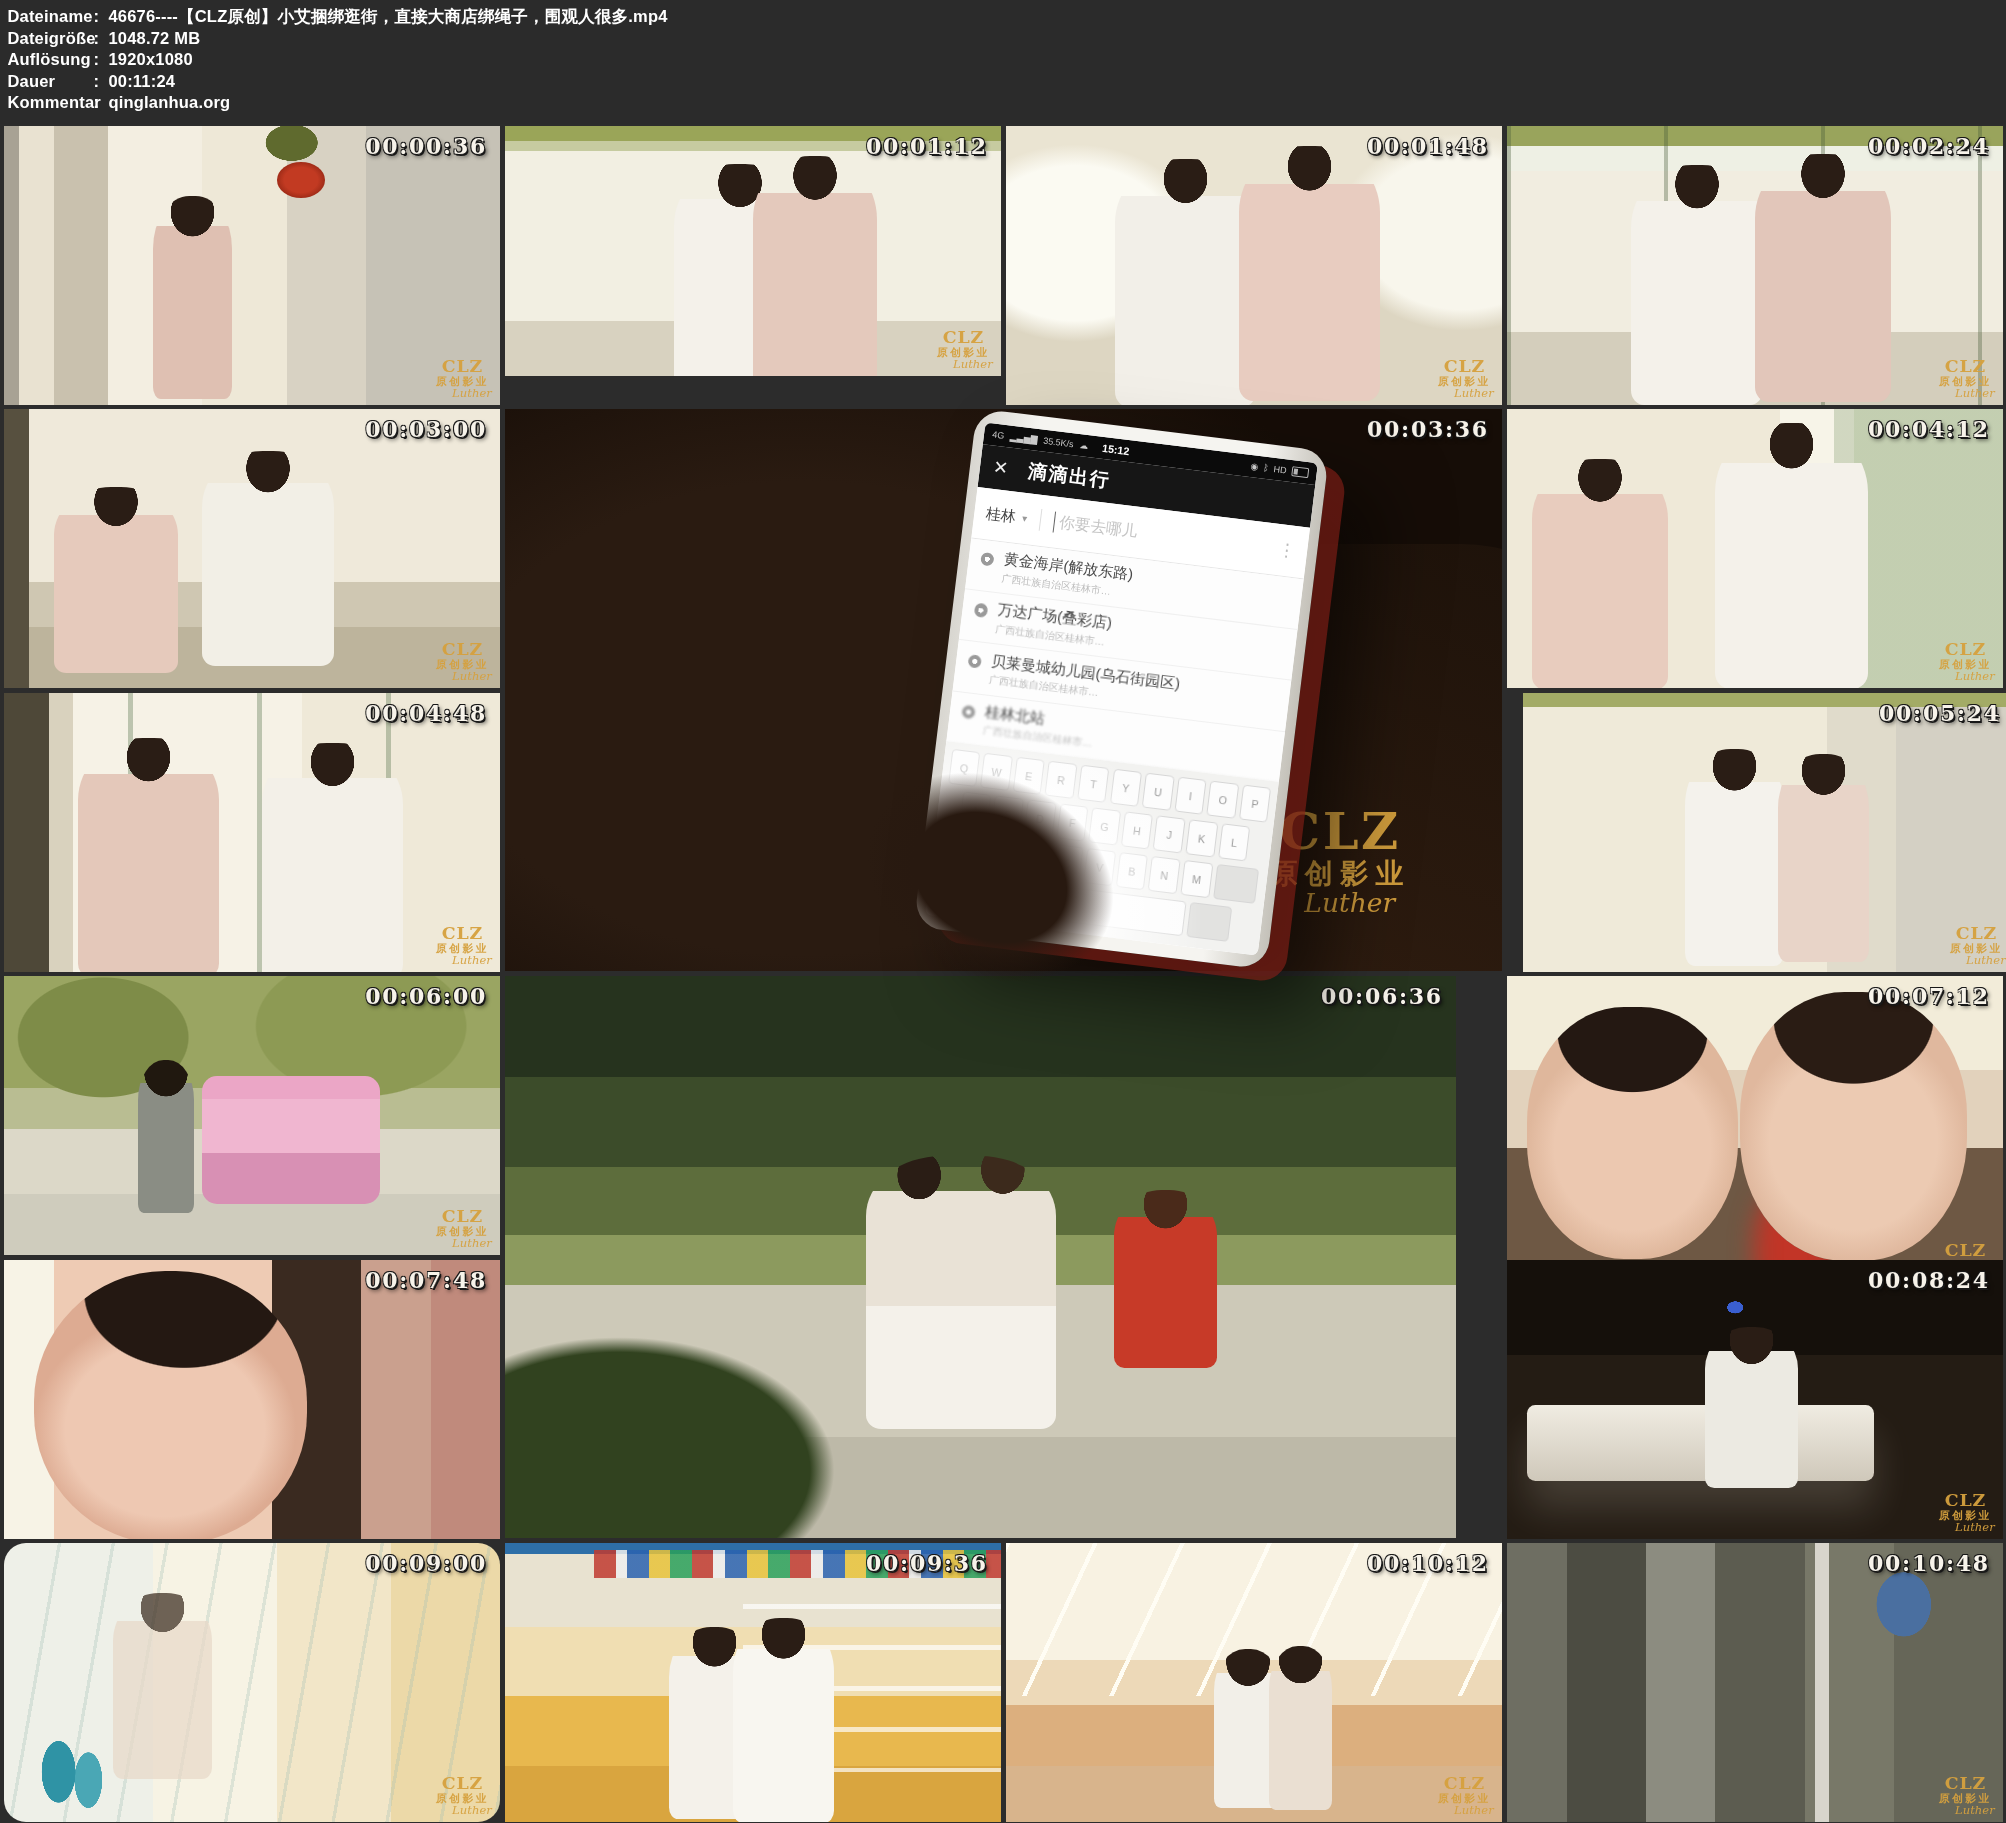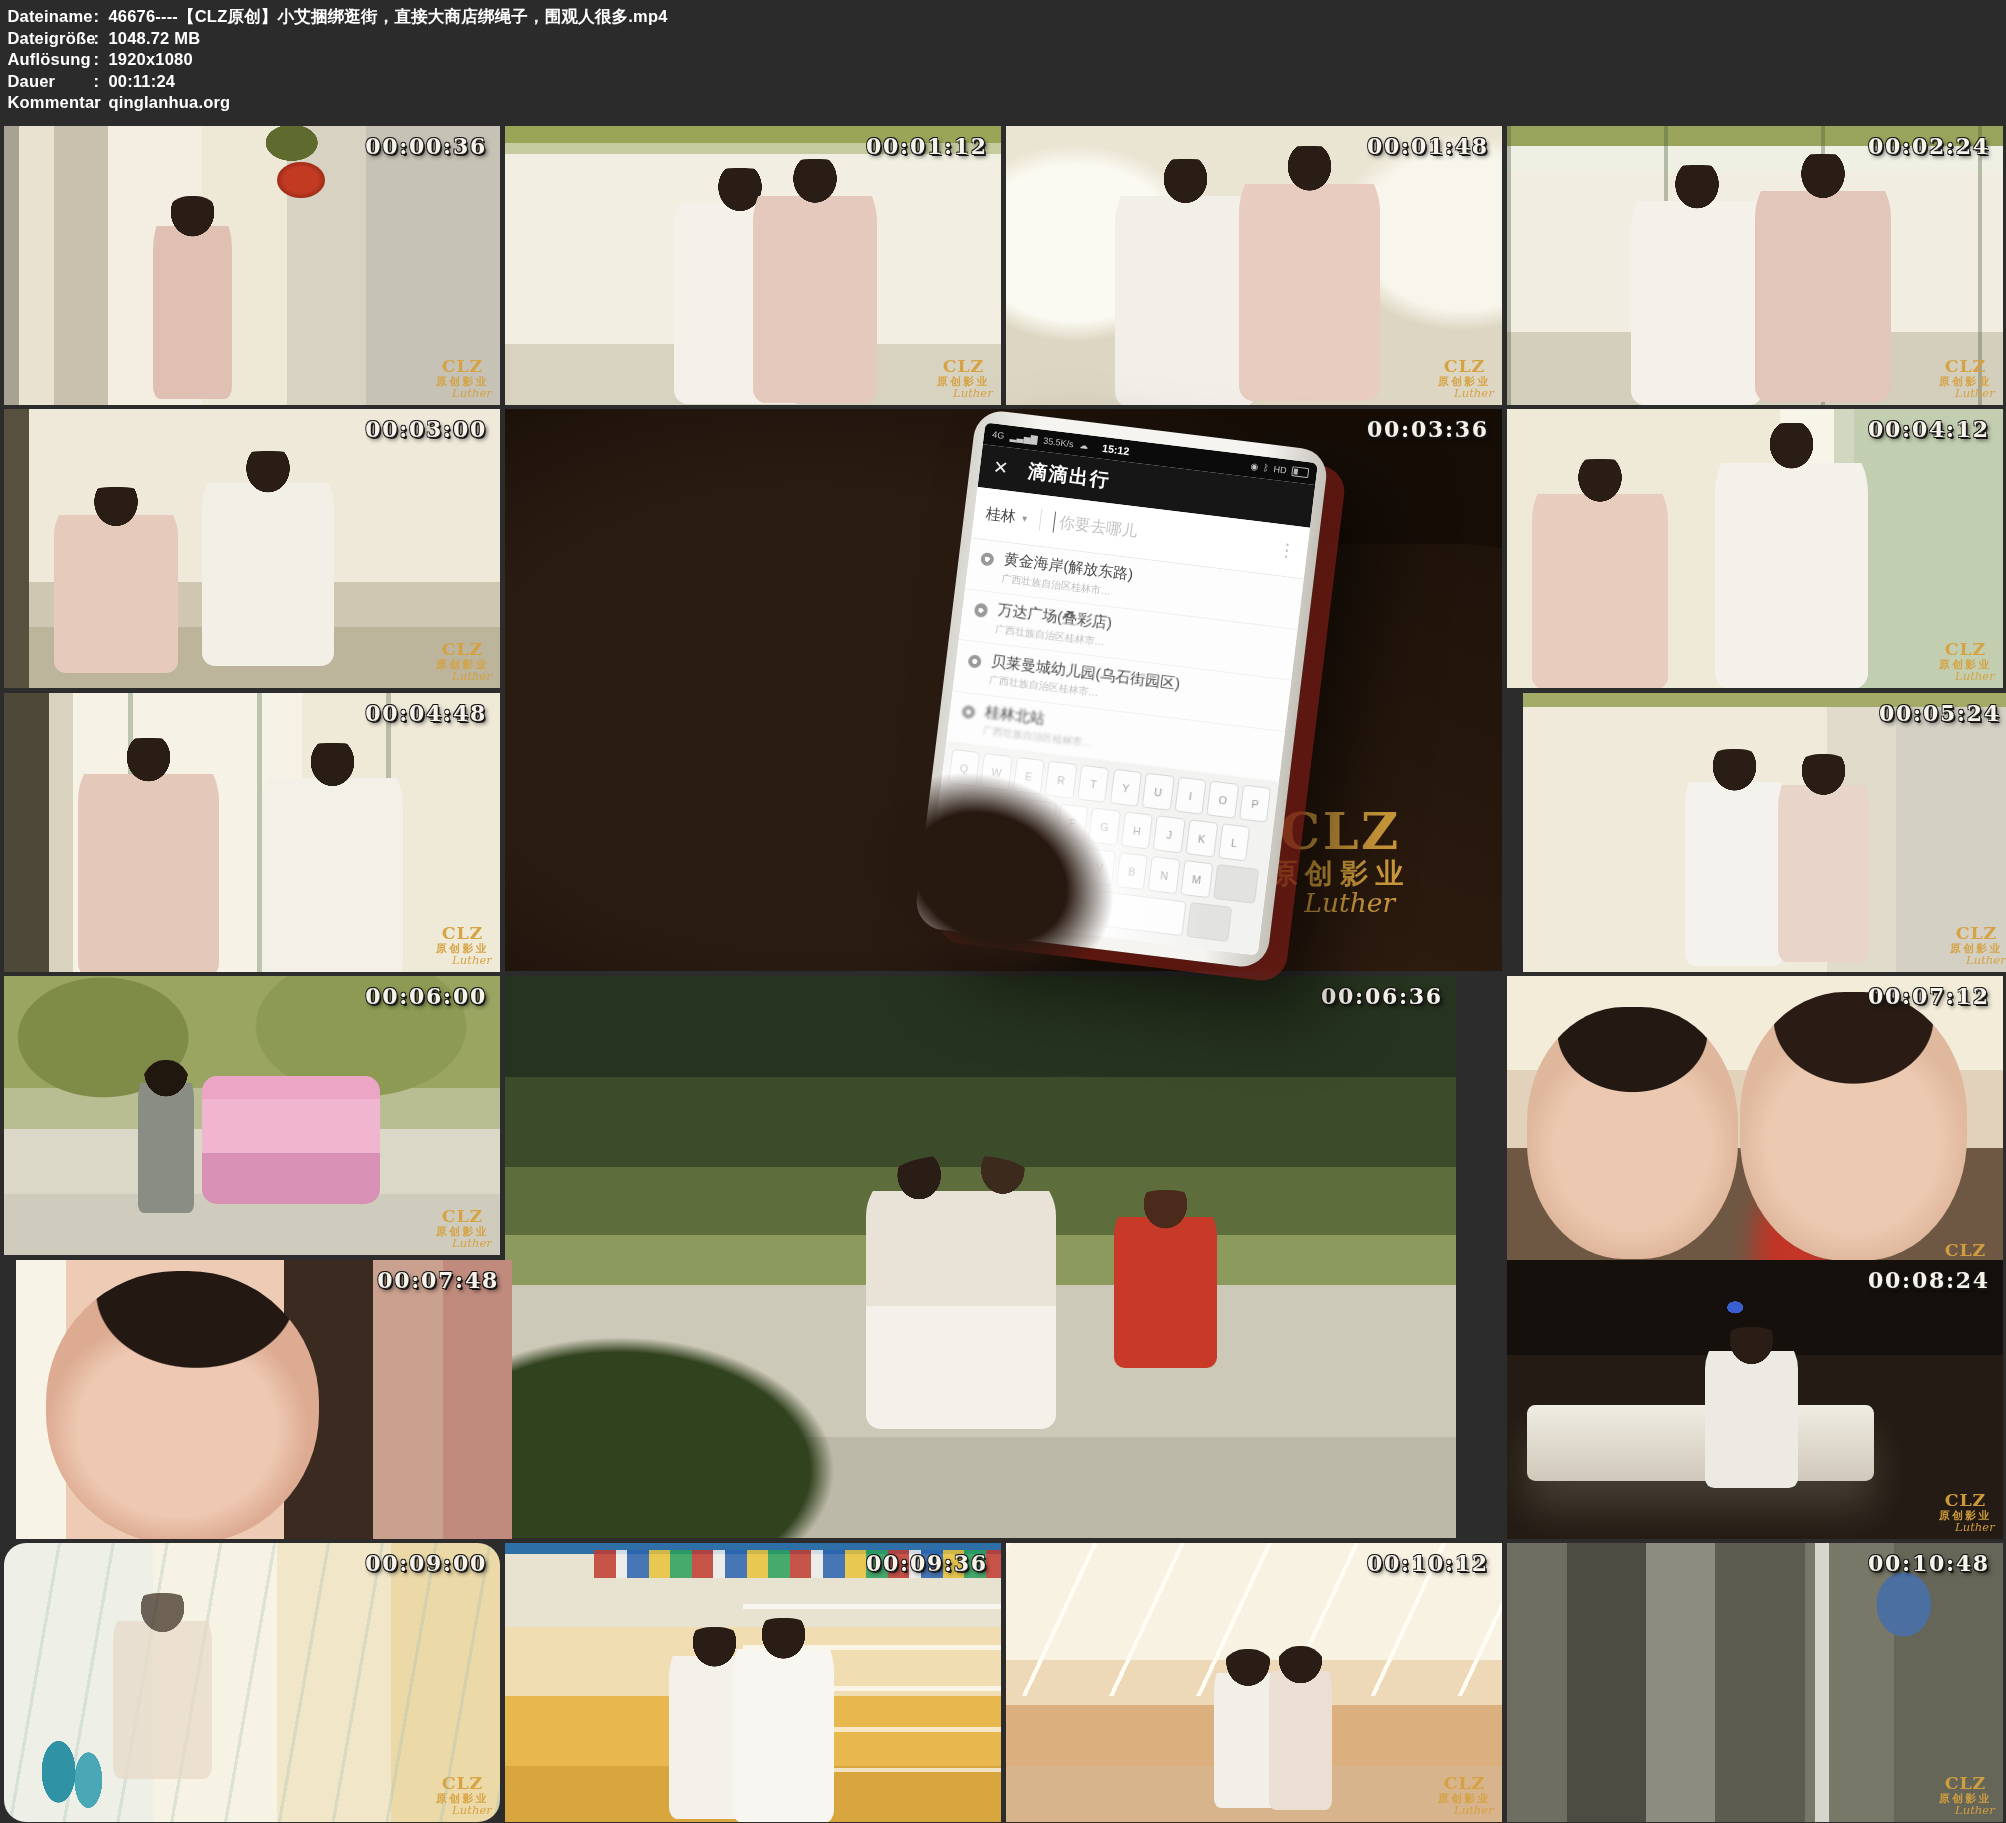--- a/index.html
+++ b/index.html
@@ -96,21 +96,21 @@
 
   .t12{background:linear-gradient(180deg,#f2ecd9 0 30%,#e2d2bc 30% 55%,#6e5844 55% 100%);}
   .t12 .f1{left:4%;top:10%;width:211px;height:252px;border-radius:46%;
        background:radial-gradient(124px 99px at 50% 10%,#241812 0 60%,transparent 61%),
                   radial-gradient(closest-side at 50% 56%,#ecc8b0 0 74%,#dfb79c 100%);}
   .t12 .f2{left:47%;top:5%;width:227px;height:269px;border-radius:46%;
        background:radial-gradient(132px 107px at 50% 10%,#2a1c14 0 60%,transparent 61%),
                   radial-gradient(closest-side at 50% 56%,#eccab2 0 74%,#e0b89e 100%);
        box-shadow:-58px 124px 25px -73px #c23527;}
 
-  .t13{background:linear-gradient(90deg,#f7f3e6 0 10%,#eecbb4 10% 54%,#3a2a20 54% 72%,#caa08e 72% 86%,#c08a7c 86% 100%);margin-left:12px;}
+  .t13{background:linear-gradient(90deg,#f7f3e6 0 10%,#eecbb4 10% 54%,#3a2a20 54% 72%,#caa08e 72% 86%,#c08a7c 86% 100%);}
   .t13 .f1{left:6%;top:4%;width:273px;height:273px;border-radius:48%;
        background:radial-gradient(165px 124px at 55% 8%,#241812 0 60%,transparent 61%),
                   radial-gradient(closest-side at 48% 58%,#eec8b2 0 76%,#ddab92 100%);}
 
   .t14{background:radial-gradient(13.2px 10px at 46% 17%,#3a5fd0 0 60%,transparent 61%),
        linear-gradient(180deg,#15100b 0 34%,#241c14 34% 100%);}
   .t14 .f1{left:4%;top:52%;width:70%;height:76px;border-radius:8.3px;
        background:linear-gradient(180deg,#f0ece2,#cfc8ba);
        box-shadow:0 28px 38px rgba(240,235,220,.16),355px 124px 0 -21.5px #a3241a;}
   .t14 .f2{--c:#eceae2;left:40%;top:24%;width:93px;height:161px;}
@@ -220,21 +220,21 @@
       <div class="thumb t1" style="left: 4.1px; top: 126px; width: 496px; height: 279px;">
         <i class="f1"></i>
         <i class="f2"></i>
         <div class="ts">00:00:36</div>
         <div class="wm">
           <span class="w1">CLZ</span>
           <span class="w2">原创影业</span>
           <span class="w3">Luther</span>
         </div>
       </div>
-      <div class="thumb t2" style="left: 505px; top: 126px; width: 496px; height: 279px;">
+      <div class="thumb t2" style="left: 505px; top: 126px; width: 496px; height: 250px;">
         <i class="f1"></i>
         <i class="f2"></i>
         <div class="ts">00:01:12</div>
         <div class="wm">
           <span class="w1">CLZ</span>
           <span class="w2">原创影业</span>
           <span class="w3">Luther</span>
         </div>
       </div>
       <div class="thumb t3" style="left: 1006px; top: 126px; width: 496px; height: 279px;">

